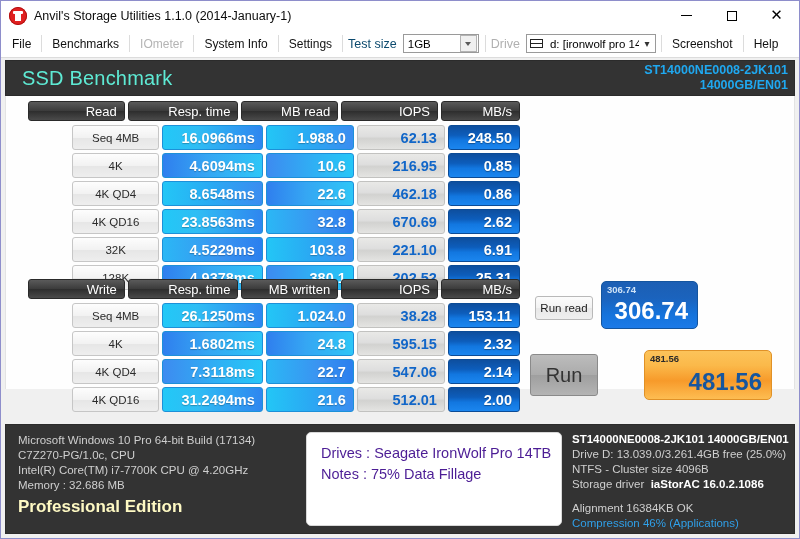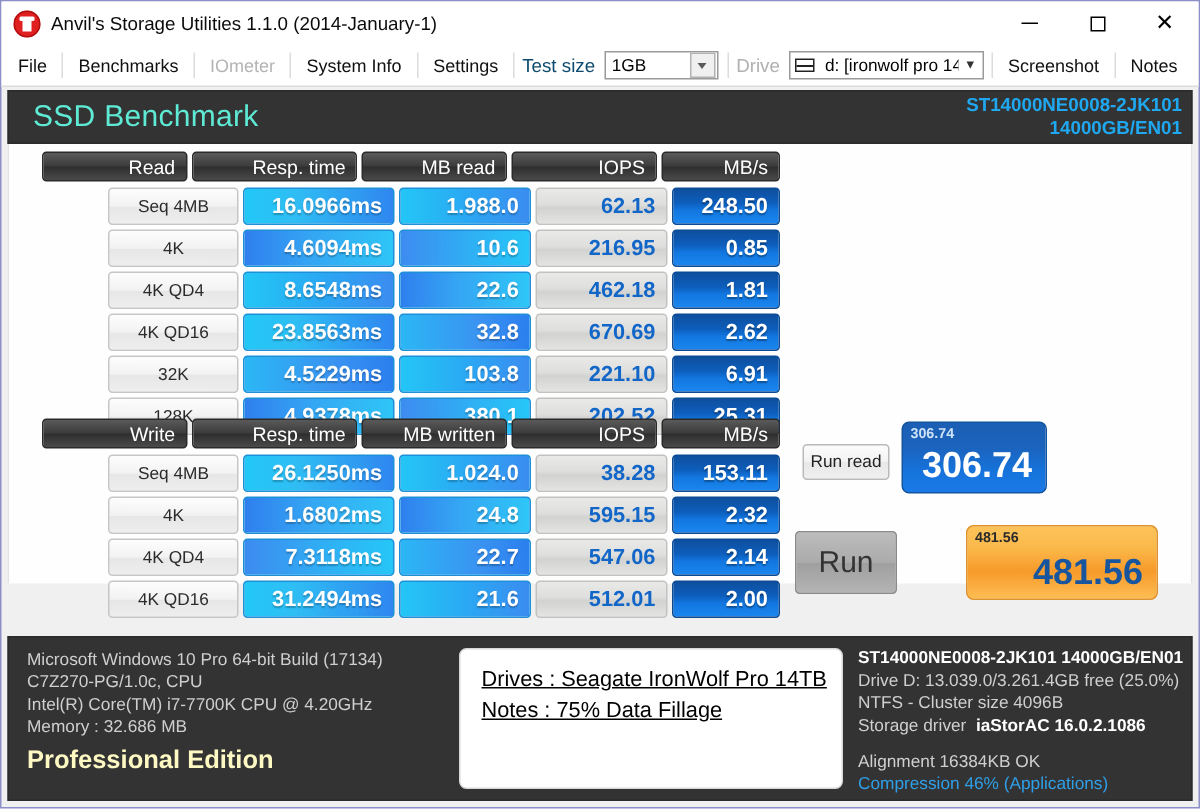--- a/index.html
+++ b/index.html
@@ -195,21 +195,21 @@
   .sysinfo{
     width:300px;padding:8px 0 0 12px;box-sizing:border-box;line-height:15px;
   }
   .sysinfo div{color:#cfcfcf;font-size:11.5px;}
   .sysinfo .edition{color:#fef9c3;font-size:17px;font-weight:bold;margin-top:6px;}
 
   .notesbox{
     width:256px;margin:7px 0 7px 0;background:#ffffff;border-radius:5px;
     padding:10px 0 0 14px;box-sizing:border-box;border:1px solid #d8d8d8;
   }
-  .notesbox div{color:#000000;font-size:14.5px;line-height:21px;text-decoration:underline;}
+  .notesbox div{color:#4c1d95;font-size:14.5px;line-height:21px;}
 
   .driveinfo{
     flex:1;padding:7px 0 0 10px;box-sizing:border-box;line-height:15px;overflow:hidden;
   }
   .driveinfo div{color:#cfcfcf;font-size:11.5px;white-space:nowrap;}
   .driveinfo .b{font-weight:bold;color:#ffffff;}
   .driveinfo .sd b{color:#ffffff;}
   .driveinfo .gap{height:9px;}
   .driveinfo .compress{color:#2f9fe8;}
 </style>
@@ -258,21 +258,21 @@
     <div class="tool-label disabled">Drive</div>
     <div class="combo drive">
       <div class="drvicon"></div>
       <div class="cval">d: [ironwolf pro 14tb]</div>
       <div class="chev">▾</div>
     </div>
     <div class="menu-sep" style="margin-left:5px"></div>
 
     <div class="menu-item">Screenshot</div>
     <div class="menu-sep"></div>
-    <div class="menu-item">Notes</div>
+    <div class="menu-item">Help</div>
   </div>
 
   <div class="benchhead">
     <div class="benchtitle">SSD Benchmark</div>
     <div class="drivehead">
       <div>ST14000NE0008-2JK101</div>
       <div>14000GB/EN01</div>
     </div>
   </div>
 
@@ -299,21 +299,21 @@
         <div class="cell c-resp cy2">4.6094ms</div>
         <div class="cell c-mb cy4">10.6</div>
         <div class="cell c-iops greyc">216.95</div>
         <div class="cell c-mbs deepb">0.85</div>
       </div>
       <div class="trow">
         <div class="cell c-label lblcell">4K QD4</div>
         <div class="cell c-resp cy3">8.6548ms</div>
         <div class="cell c-mb cy2">22.6</div>
         <div class="cell c-iops greyc">462.18</div>
-        <div class="cell c-mbs deepb">1.81</div>
+        <div class="cell c-mbs deepb">0.86</div>
       </div>
       <div class="trow">
         <div class="cell c-label lblcell">4K QD16</div>
         <div class="cell c-resp cy1">23.8563ms</div>
         <div class="cell c-mb cy5">32.8</div>
         <div class="cell c-iops greyc">670.69</div>
         <div class="cell c-mbs deepb">2.62</div>
       </div>
       <div class="trow">
         <div class="cell c-label lblcell">32K</div>

